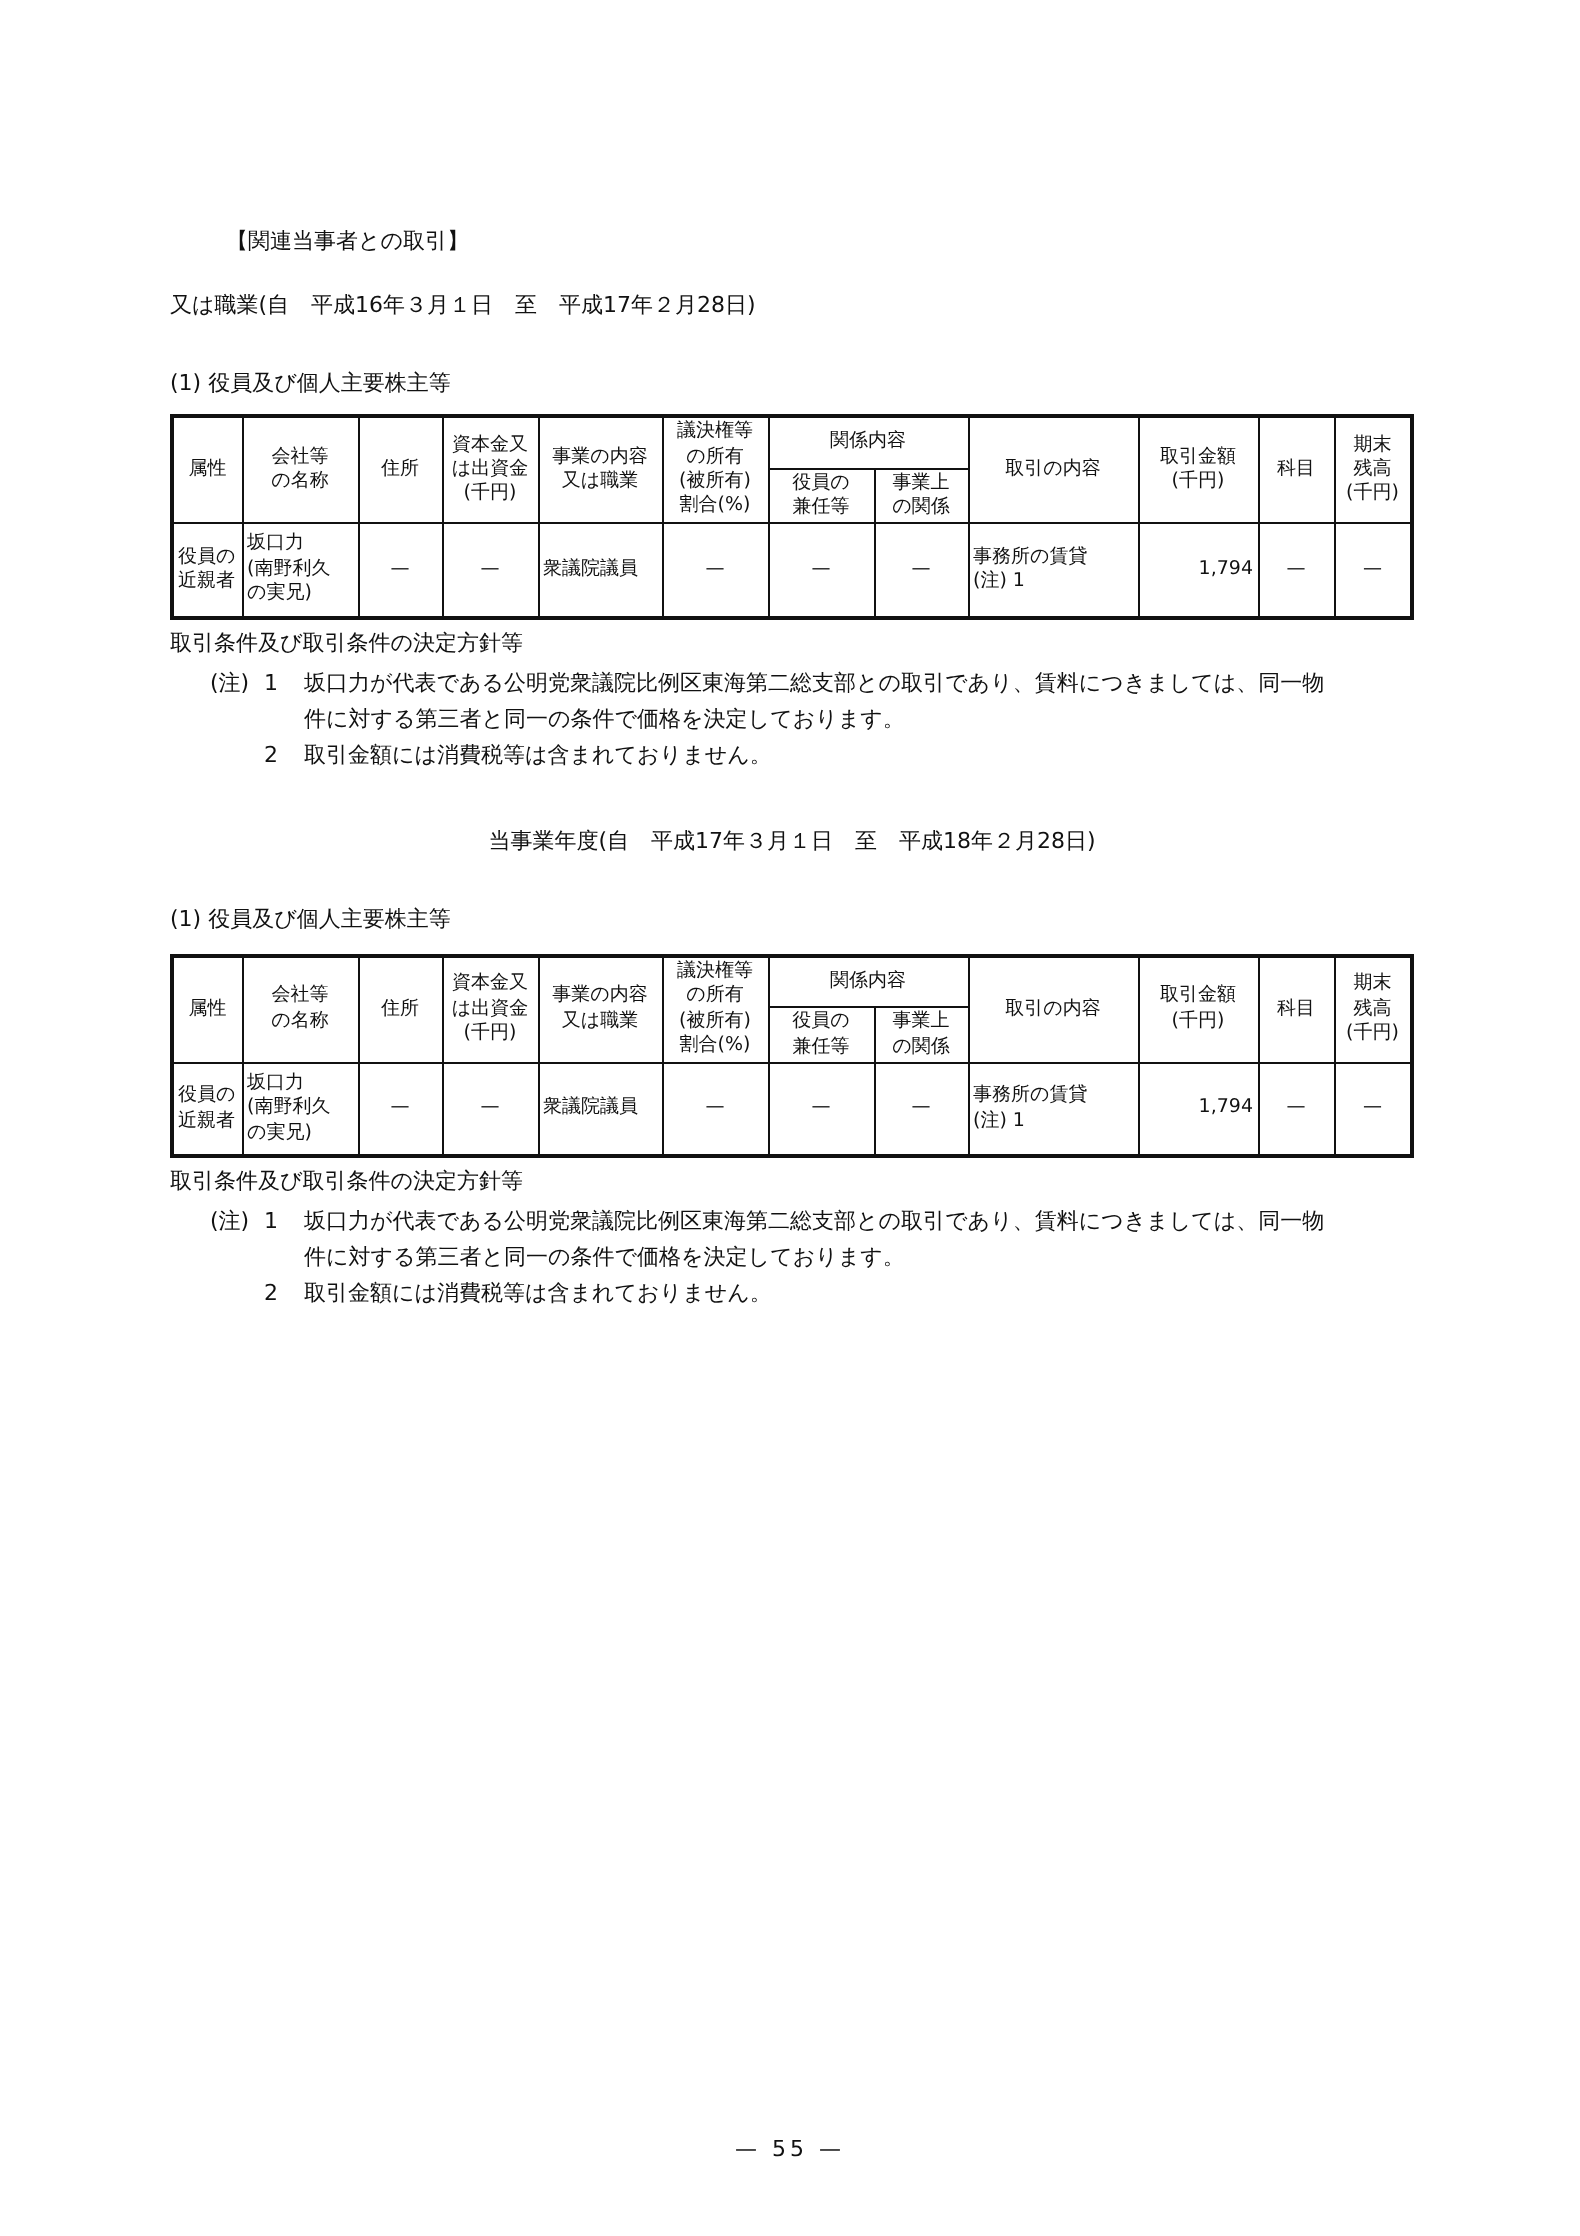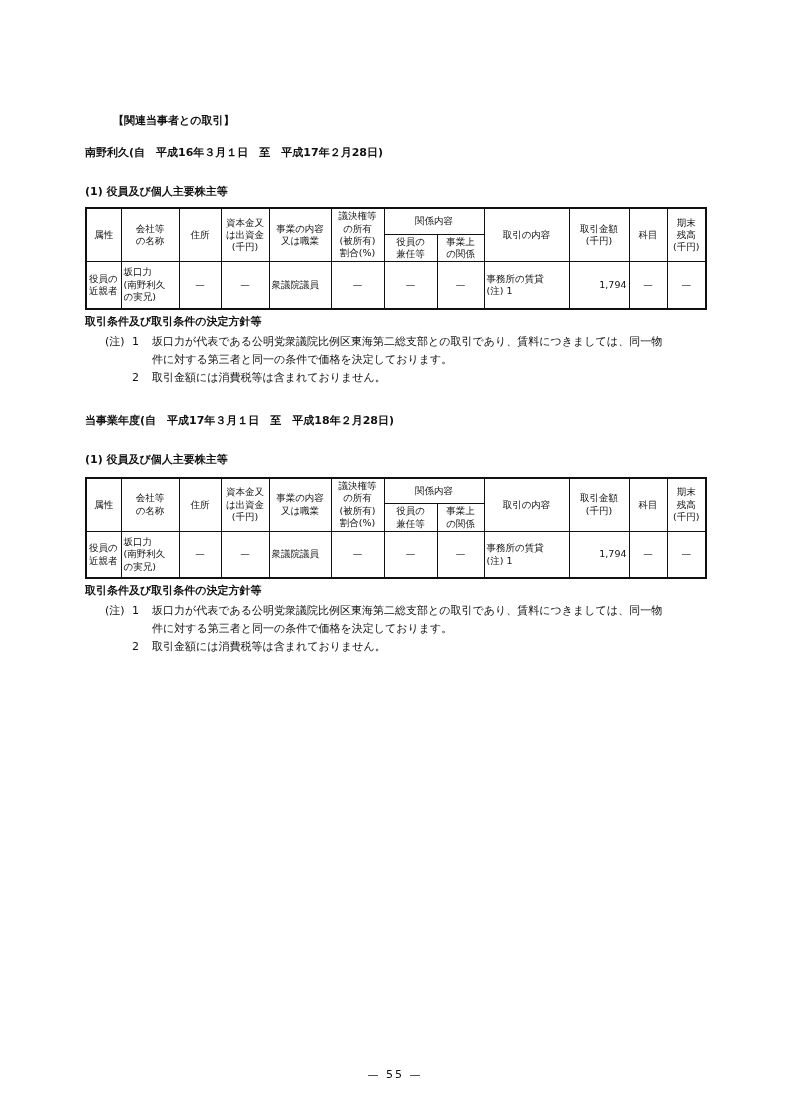--- a/index.html
+++ b/index.html
@@ -14,21 +14,21 @@
     font-family: "DejaVu Sans", "Liberation Sans", sans-serif;
     font-size: 11px;
     overflow: hidden;
   }
   .content {
     position: absolute;
     left: 85px;
     top: 0;
     width: 622px;
   }
-  .line { line-height: 16px; white-space: pre-wrap; font-weight: bold; }
+  .line { line-height: 16px; white-space: pre-wrap; }
   .doc-title { margin-top: 113px; margin-left: 28px; }
   .period-line { margin-top: 16px; }
   .subsection-line { margin-top: 23px; }
 
   table.rpt {
     margin-top: 7px;
     border-collapse: collapse;
     table-layout: fixed;
     width: 620px;
     font-size: 9.5px;
@@ -51,42 +51,42 @@
   td.l { text-align: left; padding-left: 3px; }
   td.r { text-align: right; padding-right: 12px; margin-left: 30px; }
 
   .terms-heading { margin-top: 4px; line-height: 16px; }
   .notes { margin-top: 3px; margin-left: 20px; }
   .note { display: flex; align-items: flex-start; line-height: 18px; }
   .note-label { flex: none; width: 27px; }
   .note-num   { flex: none; width: 20px; }
   .note-text  { flex: 1; white-space: pre-line; }
 
-  .section-gap { margin-top: 26px; }
+  .section-gap { margin-top: 26px; text-align: center; }
 
   .page-footer {
     position: absolute;
     left: 0;
     top: 1068px;
     width: 100%;
     text-align: center;
     font-size: 11px;
     letter-spacing: 2px;
   }
 </style>
 </head>
 <body>
 
 <div class="page">
   <div class="content">
 
     <div class="line doc-title">【関連当事者との取引】</div>
 
     <div>
-      <div class="line period-line">南野利久(自　平成16年３月１日　至　平成17年２月28日)</div>
+      <div class="line period-line">又は職業(自　平成16年３月１日　至　平成17年２月28日)</div>
       <div class="line subsection-line">(1) 役員及び個人主要株主等</div>
 
       <table class="rpt">
         <colgroup>
           <col style="width:35px">
             <col style="width:58px">
             <col style="width:42px">
             <col style="width:48px">
           <col style="width:62px">
             <col style="width:53px">

